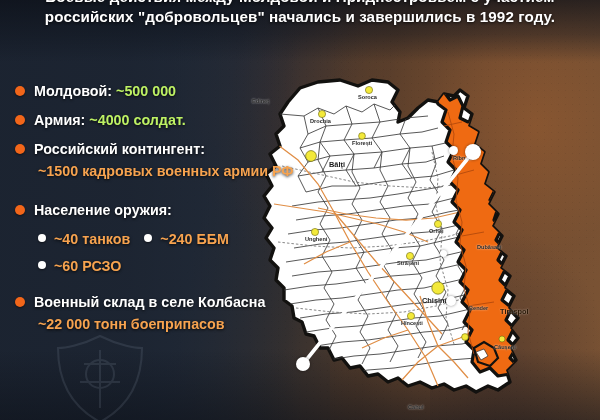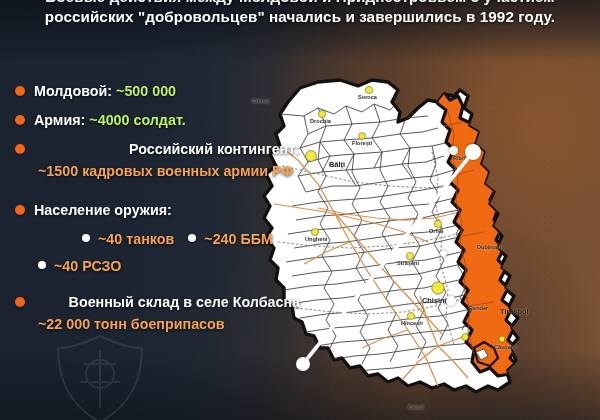--- a/index.html
+++ b/index.html
@@ -79,23 +79,23 @@
     text-shadow:0 1px 3px rgba(0,0,0,.8);
   }
   .txt .o{color:#bef264;}
   .txt.orange{color:#f7a34f;}
   .sub-line{margin-bottom:9px;}
   .cont{
     margin:0 0 11px 0;padding-left:38px;
     color:#f7a34f;font-size:14.3px;font-weight:bold;line-height:18.5px;
     text-shadow:0 1px 3px rgba(0,0,0,.8);
   }
-  .grouprow{display:flex;align-items:flex-start;padding-left:44px;}
+  .grouprow{display:flex;align-items:flex-start;}
   .gap{margin-left:14px;}
-  .block{margin-bottom:4px;justify-content:space-between;}
+  .block{margin-bottom:4px;}
   .spacer{height:9px;}
 
   
   .map{position:absolute;left:222px;top:56px;width:378px;height:364px;z-index:12;}
   .map svg{display:block;}
   .citylabel{
     position:absolute;color:#2a2a2a;font-size:5.6px;font-weight:bold;
     font-family:"Liberation Sans",sans-serif;white-space:nowrap;
     text-shadow:0 0 2px rgba(255,255,255,.85);
     z-index:18;pointer-events:none;
@@ -327,21 +327,21 @@
 
     <div class="row sub-line grouprow">
       <div class="dot sub"></div>
       <div class="txt orange">~40 танков</div>
       <div class="dot sub gap" style="margin-left:14px;"></div>
       <div class="txt orange">~240 ББМ</div>
     </div>
 
     <div class="row sub-line">
       <div class="dot sub"></div>
-      <div class="txt orange">~40 РСЗО</div>
+      <div class="txt orange">~60 РСЗО</div>
     </div>
 
     <div class="spacer"></div>
 
     <div class="row block">
       <div class="dot"></div>
       <div class="txt">Военный склад в селе Колбасна</div>
     </div>
     <div class="cont">~22 000 тонн боеприпасов</div>
 

